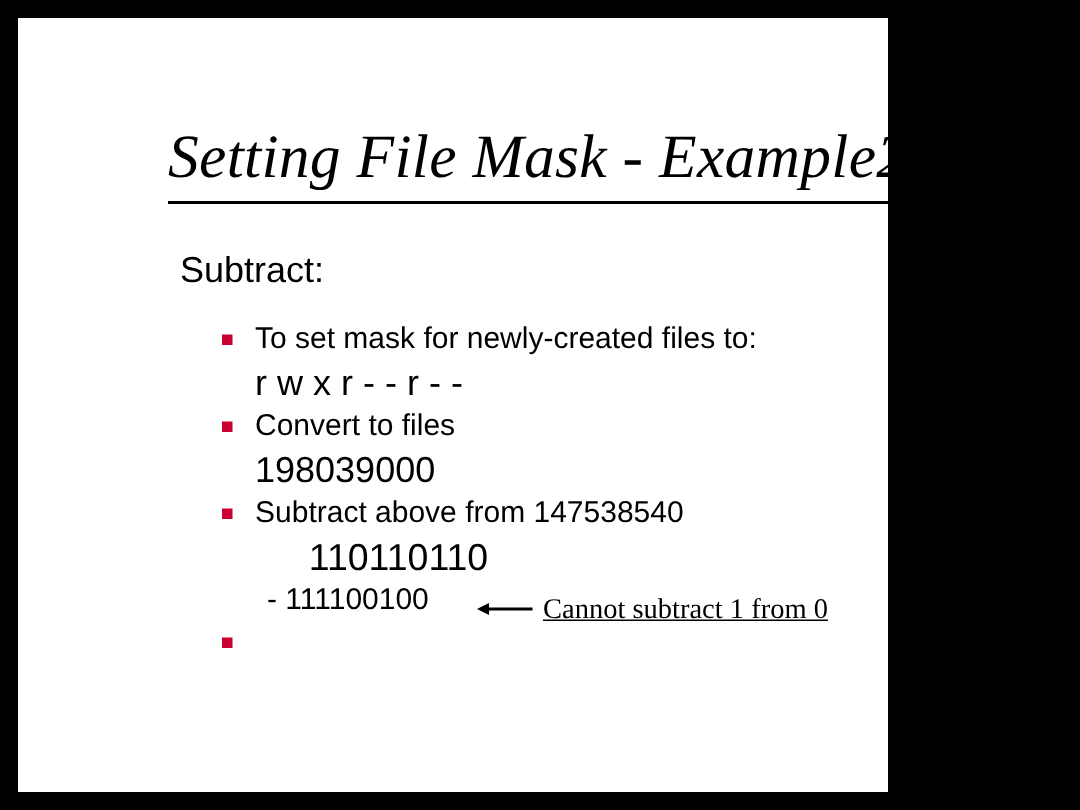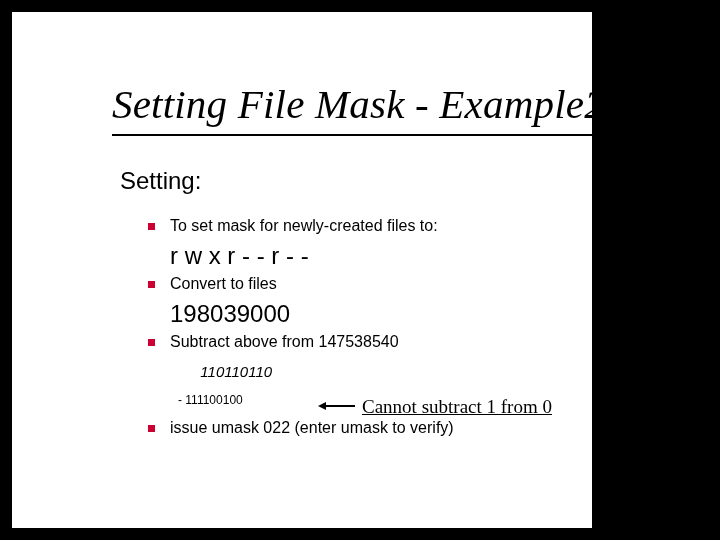--- a/index.html
+++ b/index.html
@@ -46,48 +46,47 @@
   }
   .bullets {
     position: absolute;
     left: 136px;
     top: 200px;
     width: 520px;
   }
   .item {
     position: relative;
     padding-left: 22px;
-    font-size: 16px;
+    font-size: 20px;
     line-height: 28px;
     margin-bottom: 2px;
   }
   .sq {
     position: absolute;
     left: 0;
     top: 11px;
     width: 7px;
     height: 7px;
     background: #cc0033;
   }
   .sub {
     padding-left: 22px;
     font-size: 24px;
     line-height: 28px;
     white-space: pre;
   }
   .calc {
     padding-left: 44px;
-    font-size: 15px;
+    font-size: 25px;
     line-height: 28px;
     white-space: pre;
-    font-style: italic;
   }
   .calc2 {
     padding-left: 30px;
-    font-size: 12px;
+    font-size: 20px;
     line-height: 28px;
     white-space: pre;
   }
   .eq {
     padding-left: 22px;
     font-size: 20px;
     line-height: 28px;
     white-space: pre;
   }
   .annot {
@@ -111,21 +110,21 @@
   }
 </style>
 </head>
 <body>
 
 <div class="slide">
 
   <div class="title">Setting File Mask - Example2</div>
   <div class="underline"></div>
 
-  <div class="subhead">Setting:</div>
+  <div class="subhead">Subtract:</div>
 
   <div class="bullets">
 
     <div class="item">
       <div class="sq"></div>
       <span>To set mask for newly-created files to:</span>
     </div>
     <div class="sub">r w x r - - r - -</div>
 
     <div class="item">
@@ -136,21 +135,20 @@
 
     <div class="item">
       <div class="sq"></div>
       <span>Subtract above from 147538540</span>
     </div>
     <div class="calc">  110110110</div>
     <div class="calc2">- 111100100</div>
 
     <div class="item">
       <div class="sq"></div>
-      <span>issue umask 022     (enter umask to verify)</span>
     </div>
 
   </div>
 
   <div class="annot" style="left:350px; top:384px;text-decoration:underline;">Cannot subtract 1 from 0</div>
   <div class="arrow" style="left:313px; top:393px;"></div>
   <div class="arrowhead" style="left:306px; top:389.5px;"></div>
 
 </div>
 

